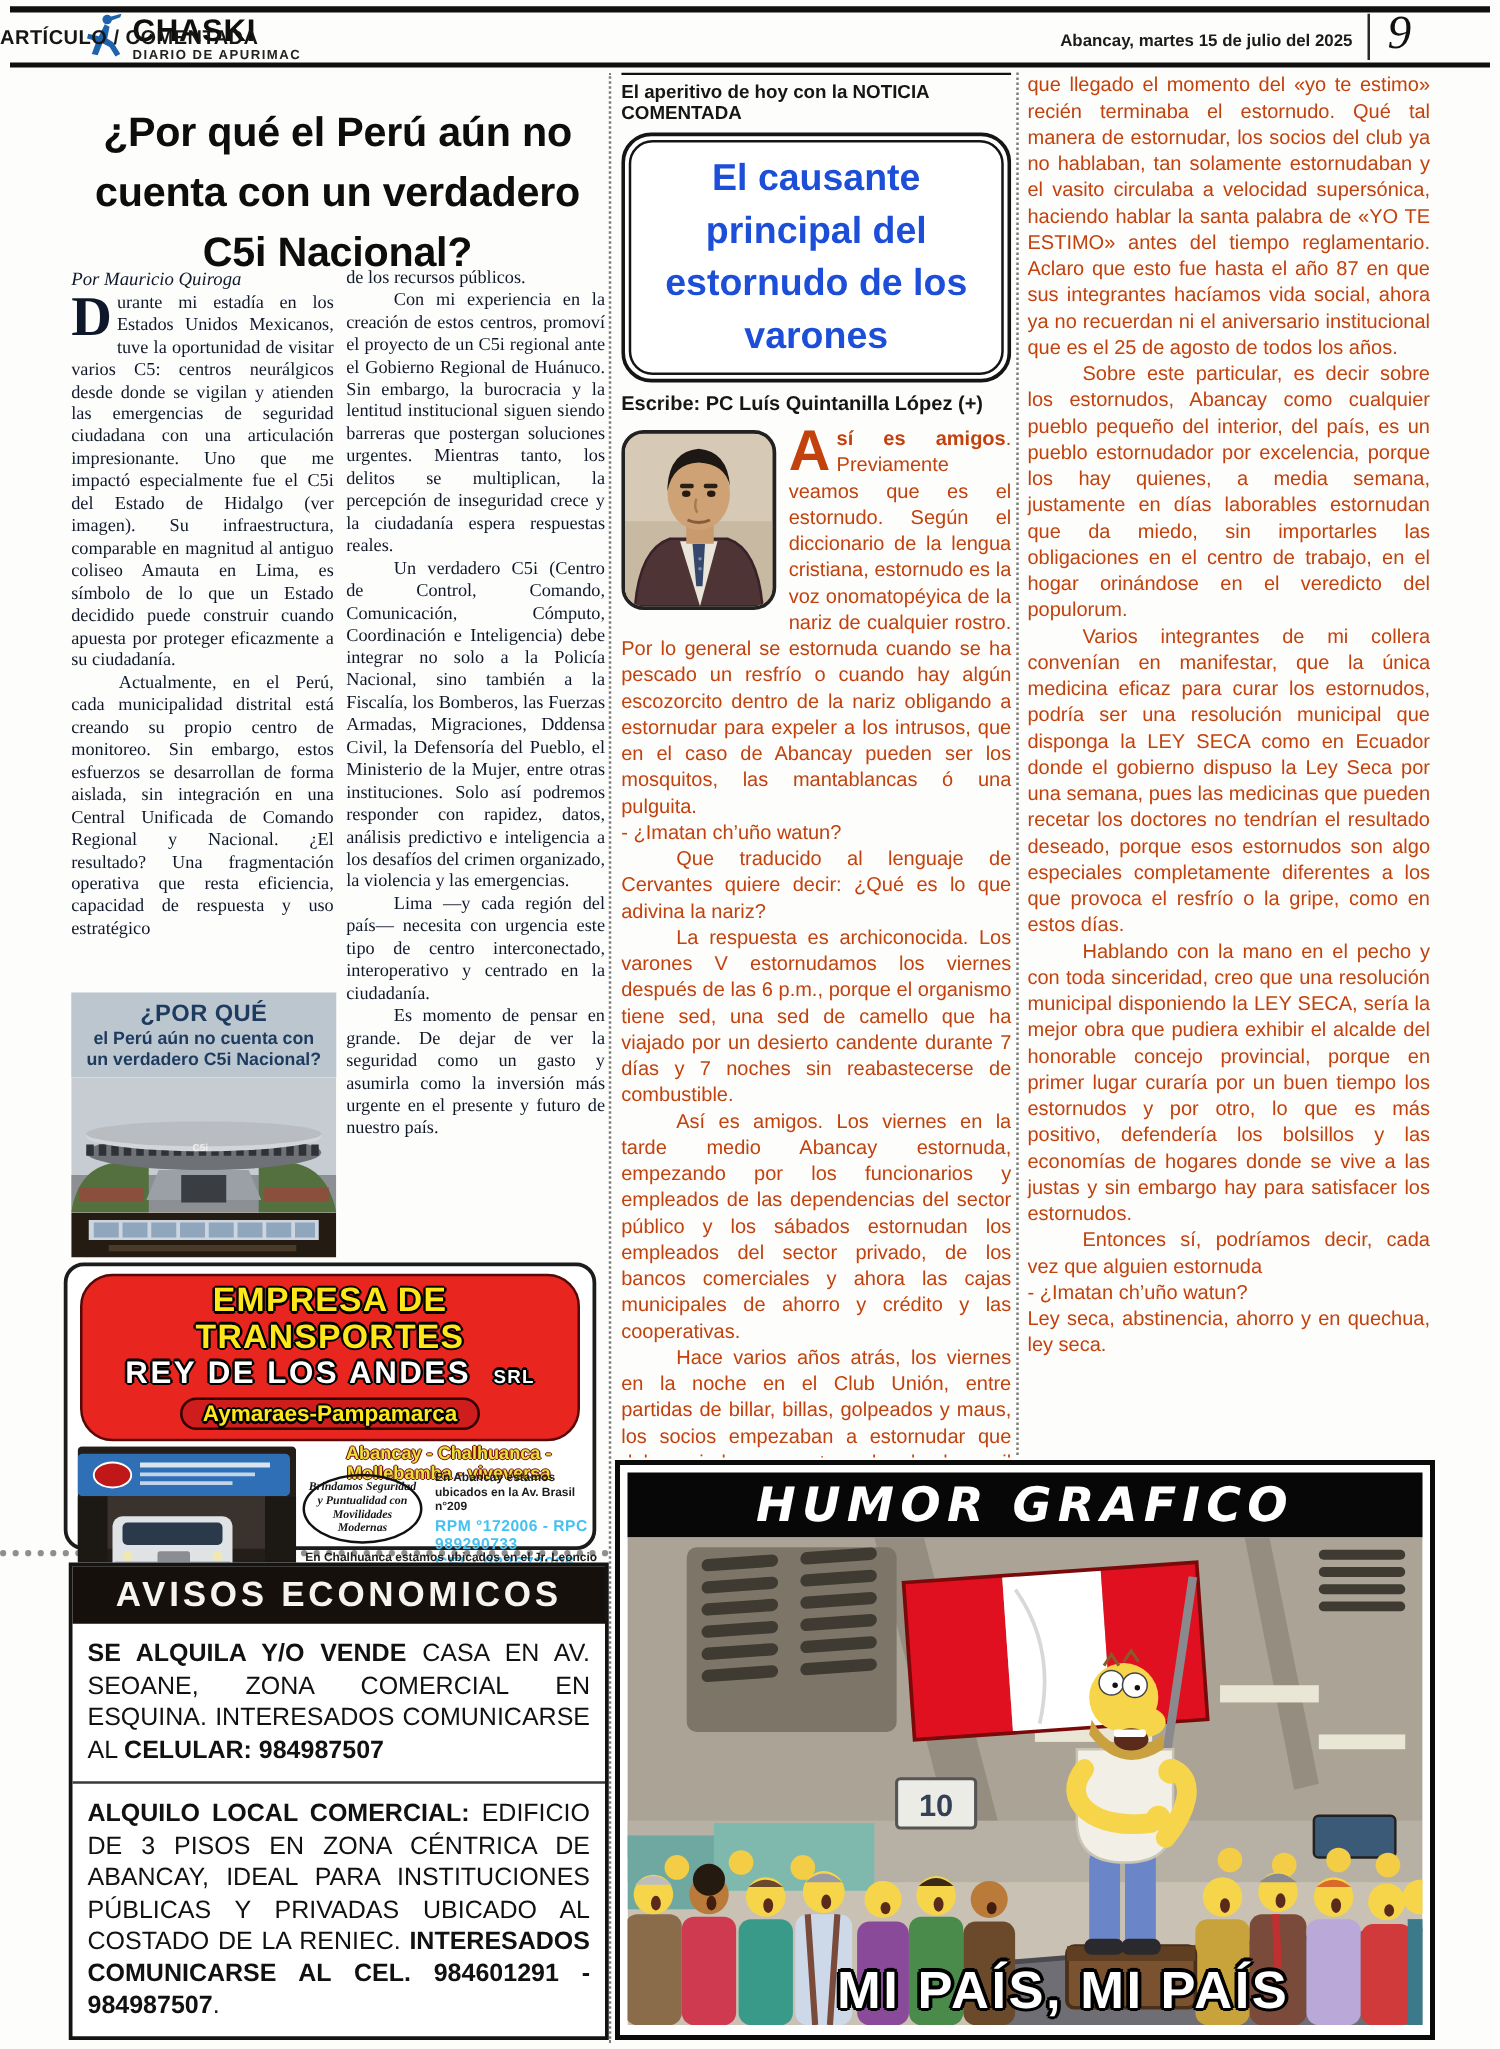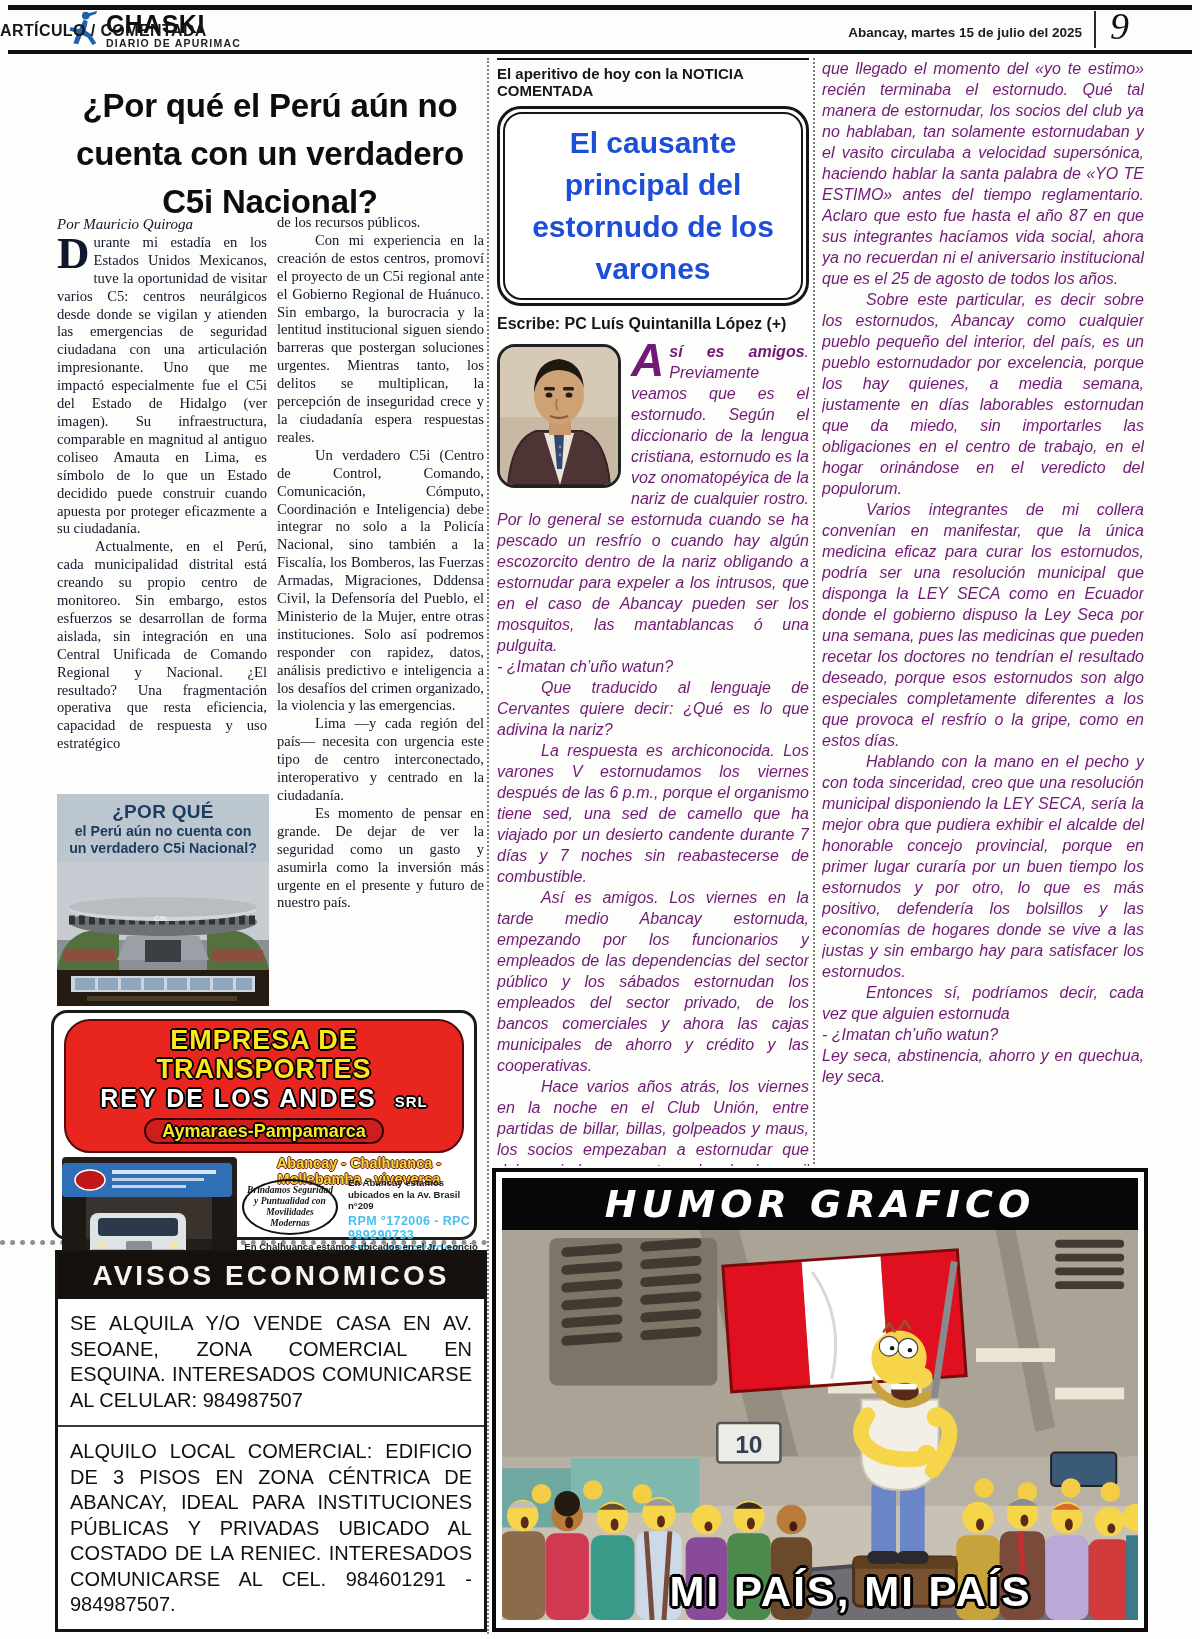--- a/index.html
+++ b/index.html
@@ -33,21 +33,21 @@
   .dropcap{float:left;font-size:45px;line-height:35px;padding:2px 4px 0 0;font-family:"Liberation Serif",serif;font-weight:700;}
 
   
   .promo{position:absolute;left:57px;top:794px;width:212px;margin:0;}
   .promo-label{background:#bcc6cf;text-align:center;padding:7px 2px 5px;color:#1d3a5f;}
   .promo-l1{font-size:19px;font-weight:800;letter-spacing:.3px;}
   .promo-l2{font-size:14.2px;font-weight:800;line-height:17px;}
   .promo svg{display:block;}
 
   
-  .sanscol{font-size:16px;line-height:21px;text-align:justify;color:#701a75;font-style:italic;}
+  .sanscol{font-size:16px;line-height:21px;text-align:justify;color:#c2410c;}
   .sanscol p{margin:0;}
   .sanscol p.ind{text-indent:44px;}
   .midcol{position:absolute;left:497px;top:58px;width:312px;height:1108px;overflow:hidden;}
   .rightcol{position:absolute;left:822px;top:58px;width:322px;height:1110px;overflow:hidden;}
   .aperitivo{border-top:2px solid #111;padding:5px 0 7px;font-size:15px;font-weight:600;}
   .mid-title-box{border:3px solid #151515;border-radius:24px;padding:3px;background:#fff;}
   .mid-title-inner{border:2px solid #151515;border-radius:19px;padding:8px 4px;text-align:center;
     font-size:30px;line-height:42px;font-weight:800;color:#1d4ed8;}
   .escribe{padding:9px 0 8px;font-size:16px;font-weight:600;}
   .mug{float:left;width:118px;height:138px;border:3px solid #222;border-radius:18px;overflow:hidden;margin:3px 10px 2px 0;background:#cfc4b0;}
@@ -86,21 +86,21 @@
   .tad-loc2{position:absolute;left:184px;top:86px;width:238px;text-align:center;font-size:9.6px;font-weight:800;color:#1d1d1d;}
   .tad-rpm2{position:absolute;left:184px;top:99px;width:238px;text-align:center;font-size:12.5px;}
   .tad-cel2{position:absolute;left:184px;top:114px;width:238px;text-align:center;font-size:13.5px;}
   .tad-sched{position:absolute;left:4px;top:114px;font-size:15.5px;font-weight:900;color:#000;}
 
   
   .avisos{position:absolute;left:55px;top:1250px;width:432px;height:382px;border:3px solid #141414;background:#fff;box-sizing:border-box;}
   .avisos-hdr{height:46px;background:#16100c;display:flex;align-items:center;justify-content:center;
     color:#f6f4ef;font-family:Liberation Sans, sans-serif;font-weight:700;font-size:28px;letter-spacing:3px;}
   .aviso{padding:12px 12px 10px;font-size:20px;line-height:25.5px;text-align:justify;color:#111;}
-  .aviso .b{font-weight:400;}
+  .aviso .b{font-weight:700;}
   .aviso-div{border-top:2px solid #3a3a3a;margin:2px 0 0;}
 
   
   .humor{position:absolute;left:492px;top:1168px;width:656px;height:464px;border:4px solid #0b0b0b;background:#fff;box-sizing:border-box;padding:6px;}
   .humor-hdr{height:52px;background:#070707;display:flex;align-items:center;justify-content:center;
     color:#fff;font-family:"DejaVu Sans",sans-serif;font-style:italic;font-weight:700;font-size:38px;letter-spacing:5px;}
   .humor-img{position:relative;width:697px;height:390px;}
   .humor-img svg{display:block;}
   .humor-cap{position:absolute;left:0;right:0;bottom:4px;text-align:center;
     font-size:42px;font-weight:900;letter-spacing:2px;color:#fff;

